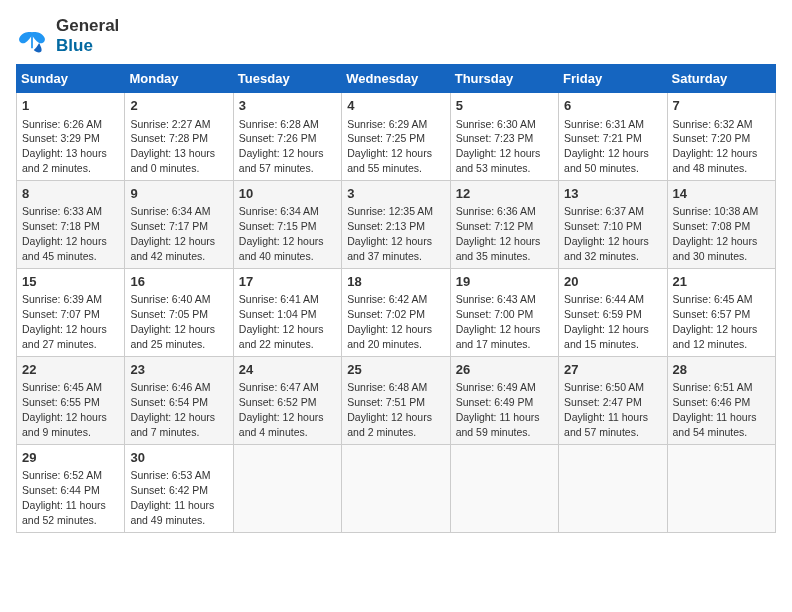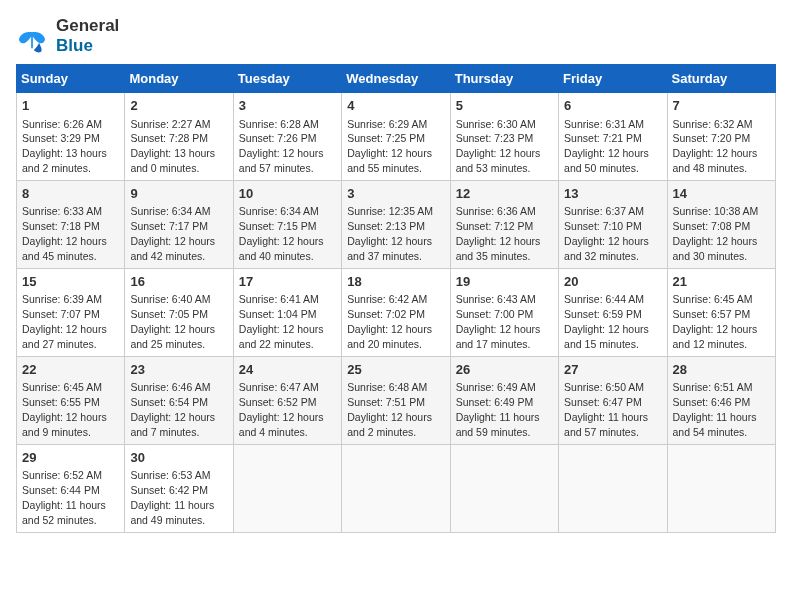--- a/index.html
+++ b/index.html
@@ -274,21 +274,21 @@
         </td>
         <td>
           <span class="day-num">26</span>
           <span class="day-info">Sunrise: 6:49 AM</span><br>
           <span class="day-info">Sunset: 6:49 PM</span><br>
           <span class="day-info">Daylight: 11 hours and 59 minutes.</span>
         </td>
         <td>
           <span class="day-num">27</span>
           <span class="day-info">Sunrise: 6:50 AM</span><br>
-          <span class="day-info">Sunset: 6:47 PM</span><br>
+          <span class="day-info">Sunset: 2:47 PM</span><br>
           <span class="day-info">Daylight: 11 hours and 57 minutes.</span>
         </td>
         <td>
           <span class="day-num">28</span>
           <span class="day-info">Sunrise: 6:51 AM</span><br>
           <span class="day-info">Sunset: 6:46 PM</span><br>
           <span class="day-info">Daylight: 11 hours and 54 minutes.</span>
         </td>
       </tr>
       <tr>

